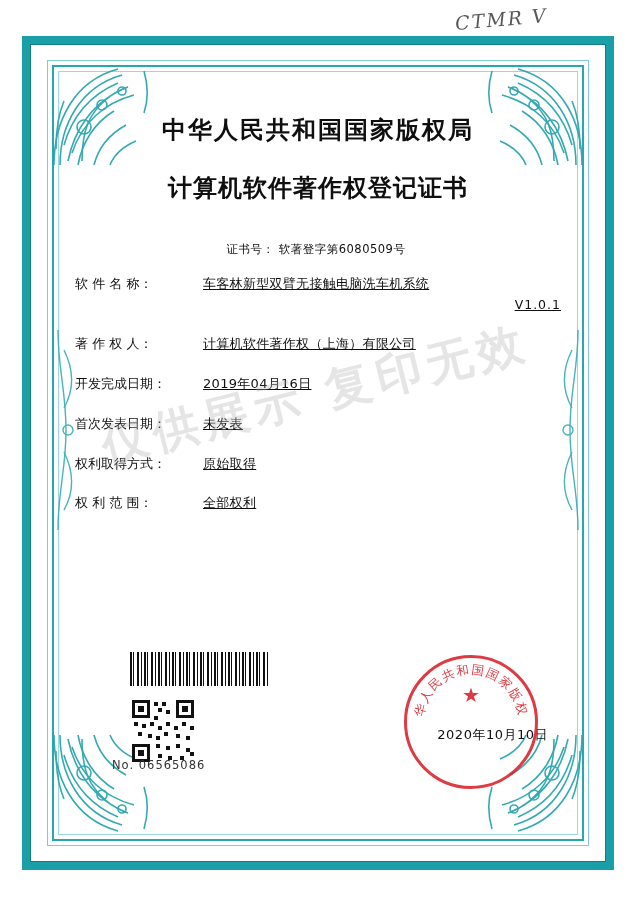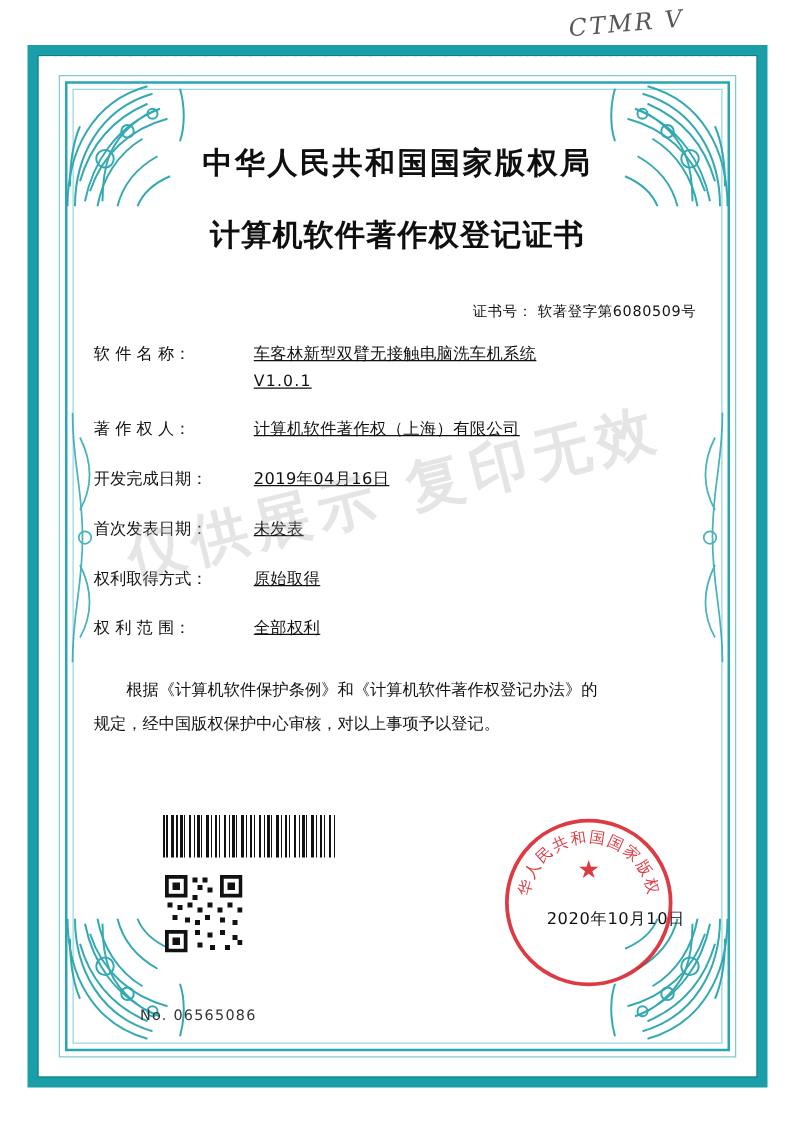--- a/index.html
+++ b/index.html
@@ -132,21 +132,21 @@
     text-align: center;
     font-family: "DejaVu Serif", "Liberation Serif", serif;
     font-size: 24px;
     font-weight: 700;
     letter-spacing: 1px;
     color: #0f0f0f;
     margin-top: 26px;
   }
 
   .cert-no {
-    text-align: right;
+    text-align: center;
     font-size: 11.5px;
     color: #111;
     margin-top: 38px;
     padding-right: 4px;
     letter-spacing: .5px;
   }
 
   .field-table {
     margin-top: 18px;
     width: 100%;
@@ -167,20 +167,21 @@
   }
   td.value {
     letter-spacing: .3px;
     text-decoration: underline;
   }
   .value .sub {
     display: block;
     font-size: 12.5px;
     letter-spacing: 1px;
     margin-top: 2px;
+    text-align: right;
   }
 
   .paragraph {
     margin-top: 6px;
     font-size: 13px;
     line-height: 2.05;
     color: #111;
     text-align: justify;
   }
   .paragraph .indent { padding-left: 26px; }
@@ -220,21 +221,21 @@
     overflow: hidden;
   }
   .qr-mask i {
     position: absolute;
     background: #111;
   }
 
   .serial {
     position: absolute;
     left: 112px;
-    top: 805px;
+    top: 758px;
     font-size: 11.5px;
     color: #333;
     letter-spacing: 1px;
   }
 
   .issue-date {
     position: absolute;
     right: 88px;
     top: 726px;
     font-size: 13px;
@@ -411,24 +412,20 @@
         <td class="label">权利取得方式：</td>
         <td class="value">原始取得</td>
       </tr>
       <tr>
         <td class="label">权 利 范 围：</td>
         <td class="value">全部权利</td>
       </tr>
     </tbody>
       </table>
 
-    <div class="paragraph">
-      <div class="indent">根据《计算机软件保护条例》和《计算机软件著作权登记办法》的</div>
-      <div>规定，经中国版权保护中心审核，对以上事项予以登记。</div>
-    </div>
   </div>
 
   <div class="watermark">仅供展示 复印无效</div>
 
   <div class="barcode"></div>
 
   <div class="qr-mask">
     <i style="left:0;top:0;width:18px;height:18px;"></i>
     <i style="left:3px;top:3px;width:12px;height:12px;background:#fff;"></i>
     <i style="left:6px;top:6px;width:6px;height:6px;"></i>

